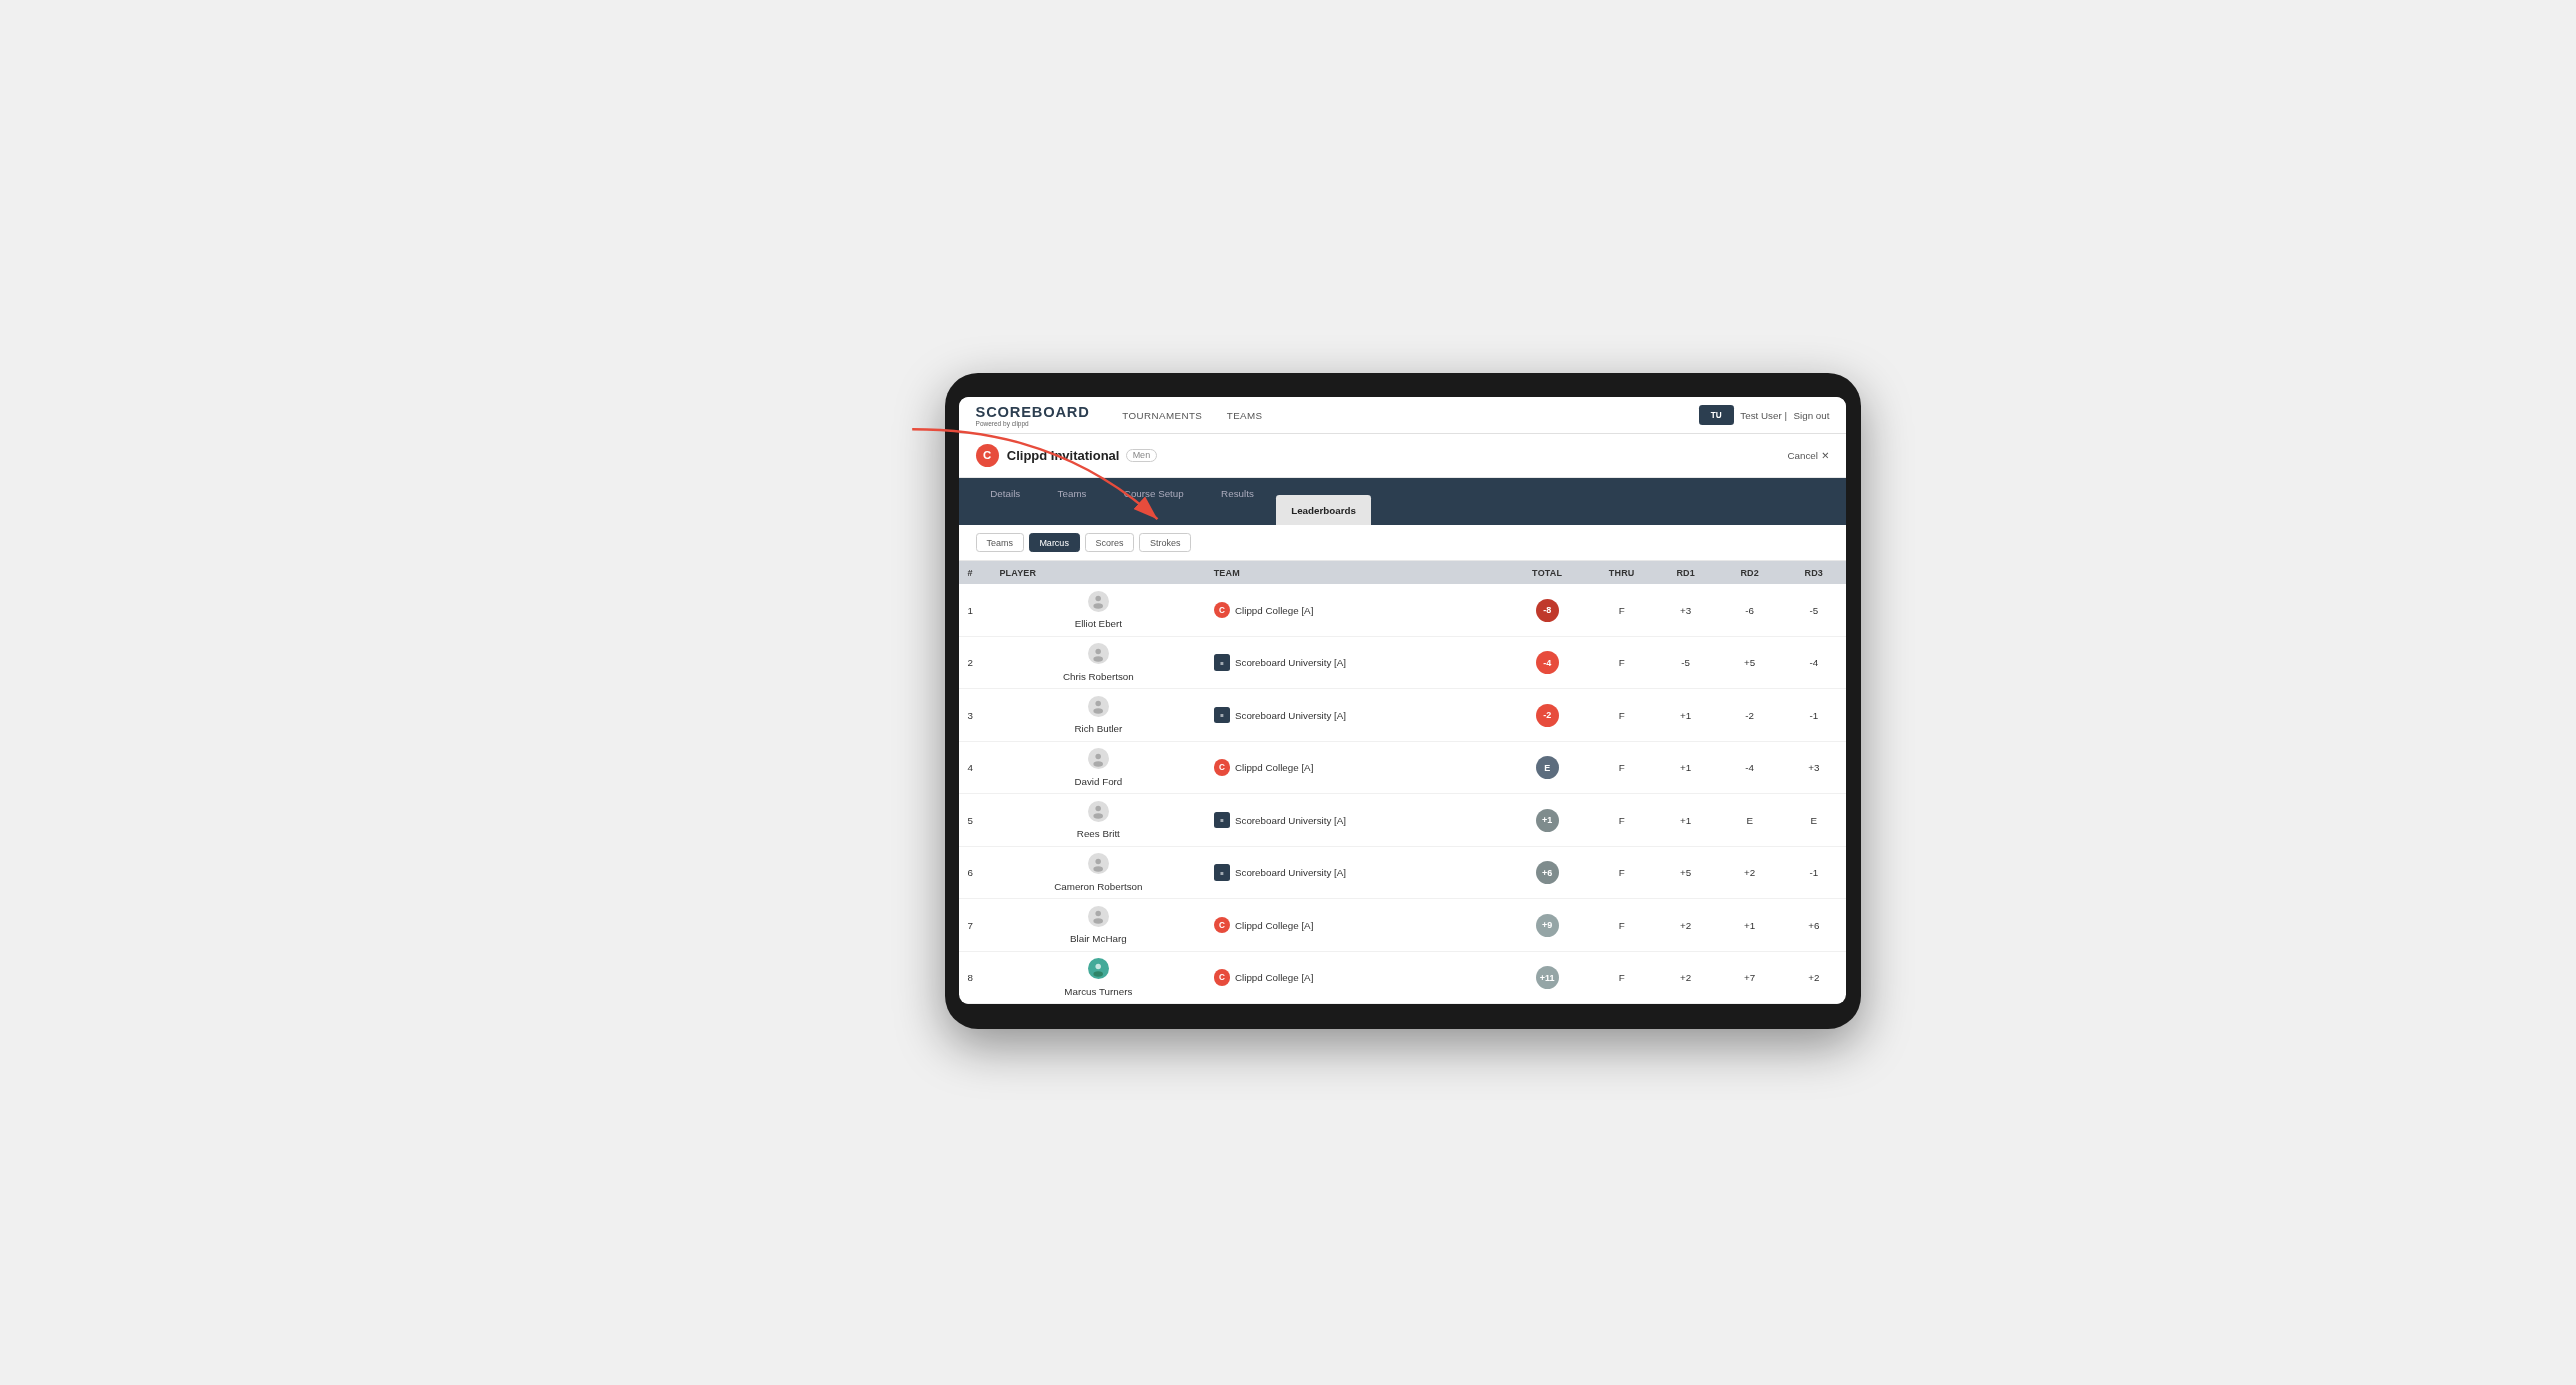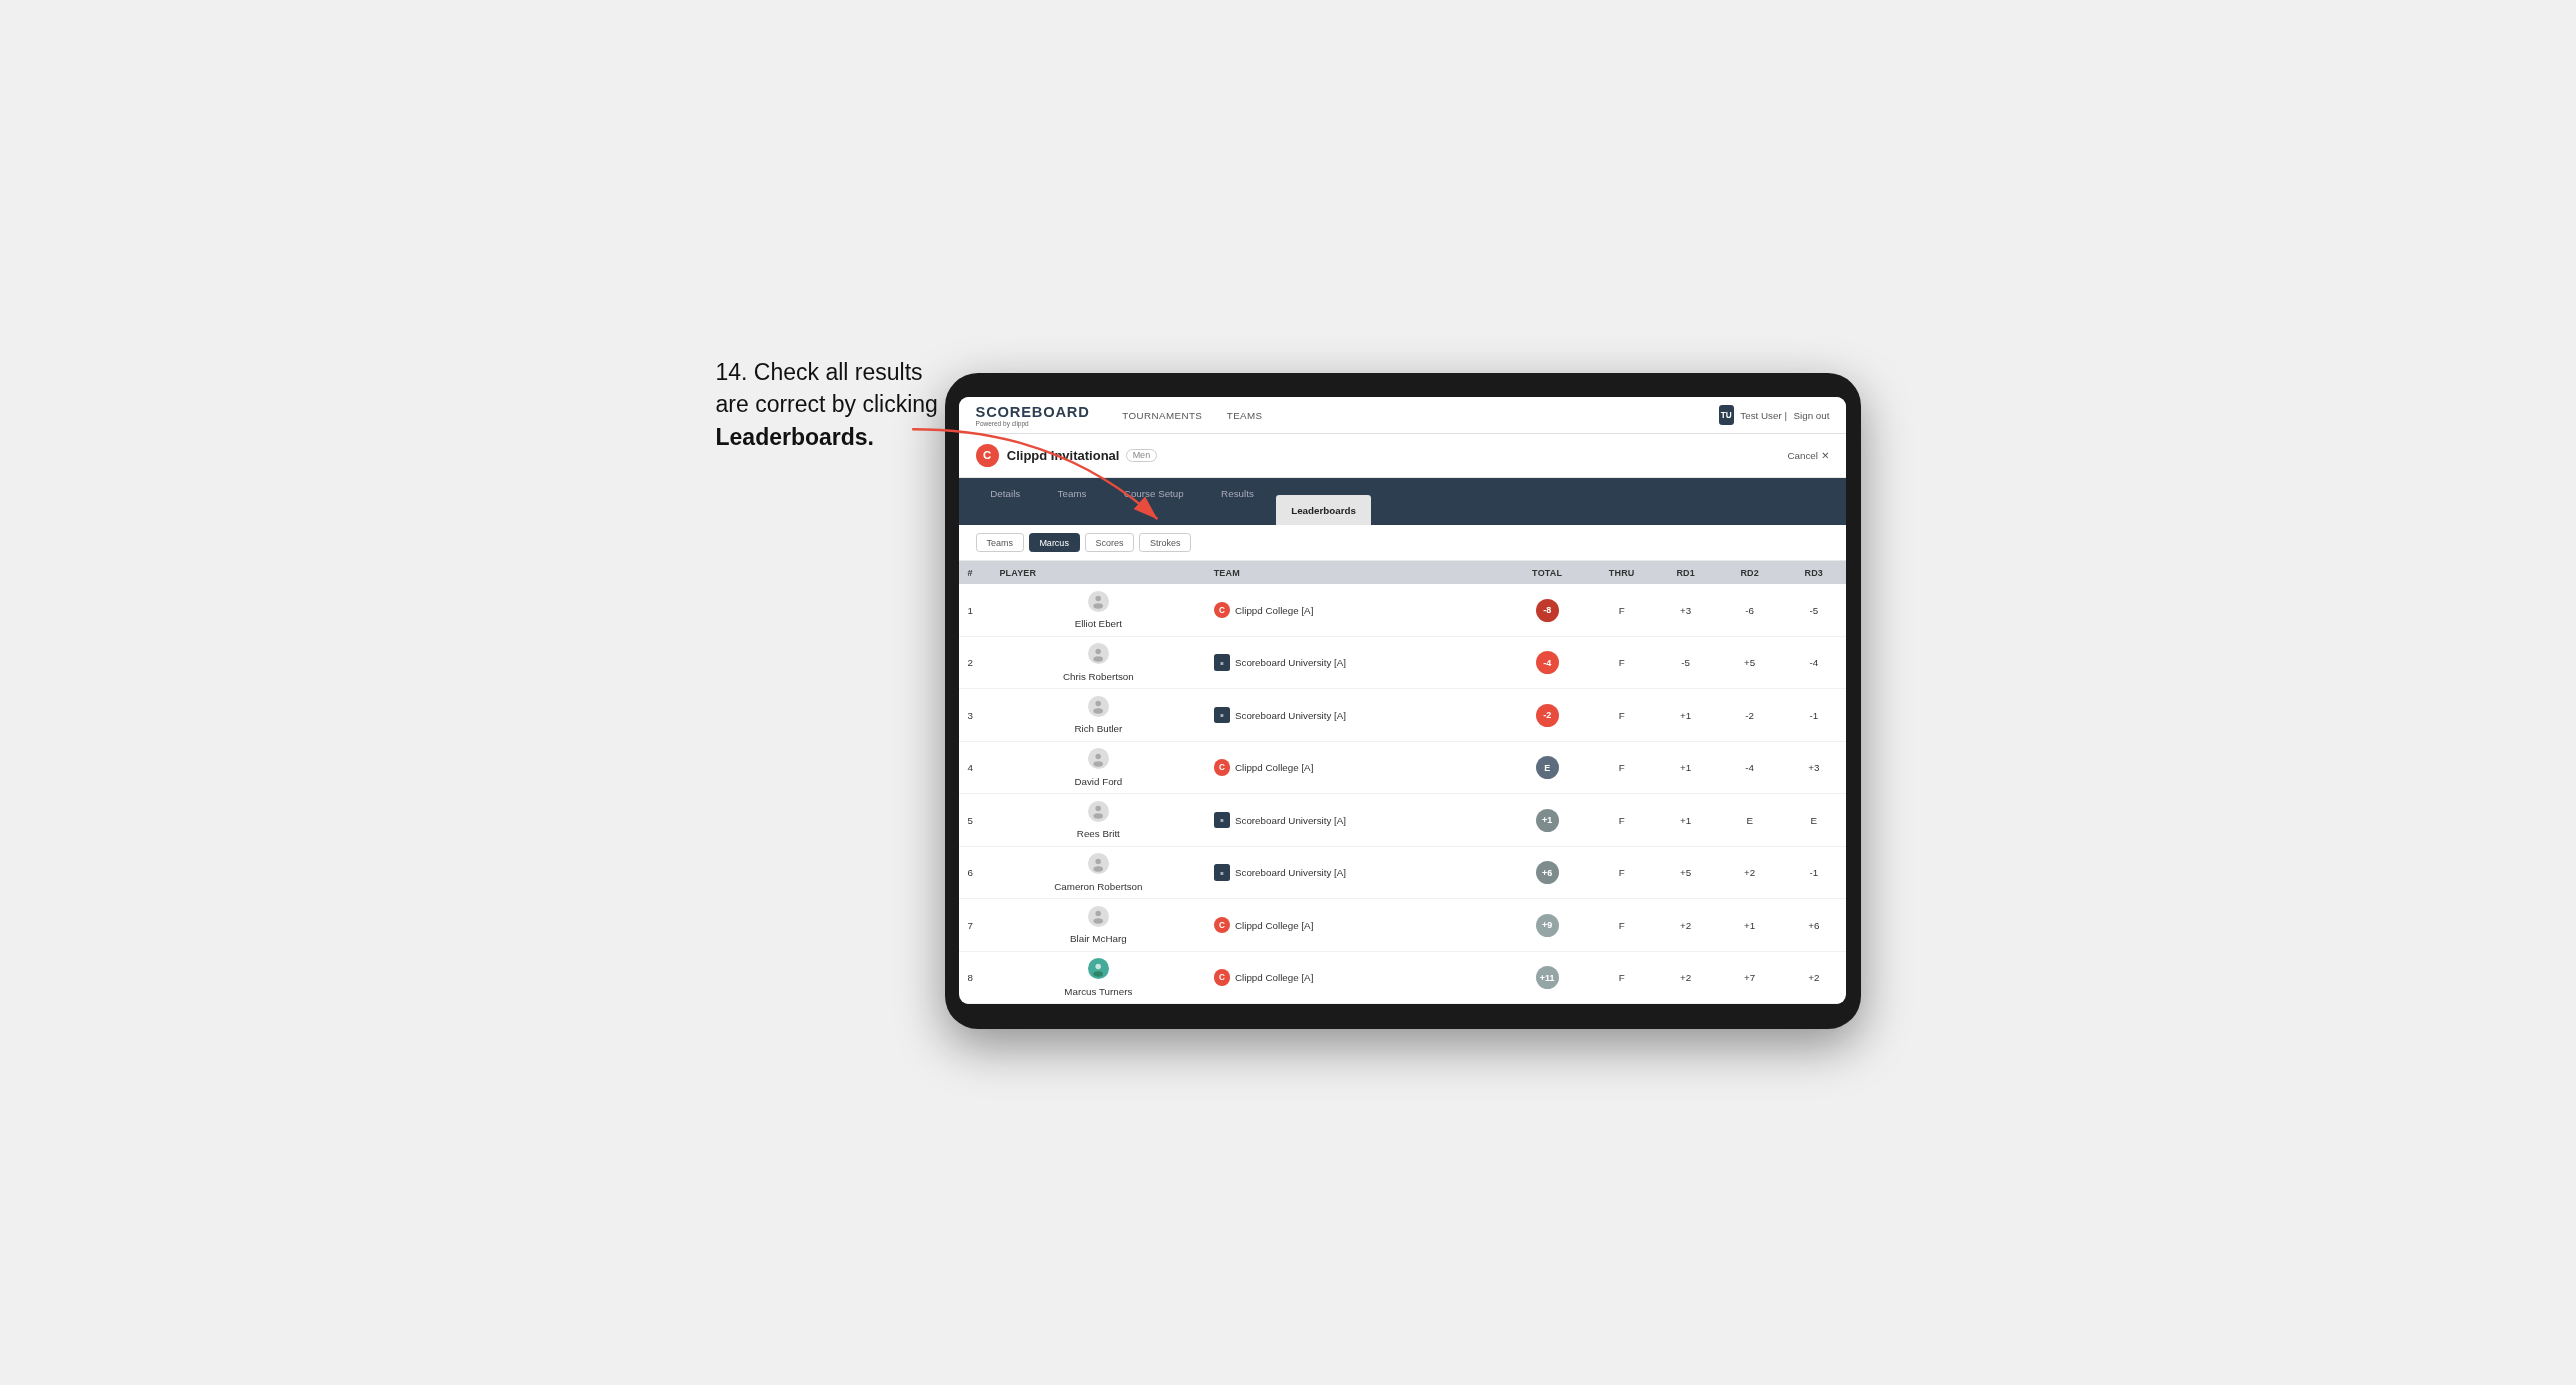--- a/index.html
+++ b/index.html
@@ -90,21 +90,21 @@
     }
     .nav-right {
       margin-left: auto;
       display: flex;
       align-items: center;
       gap: 6.5px;
       font-size: 9.8px;
       color: #555;
     }
     .user-avatar-small {
-      width: 15px;
+      width: 35px;
       height: 19.6px;
       background: #2c3e50;
       border-radius: 3.3px;
       color: #fff;
       display: flex;
       align-items: center;
       justify-content: center;
       font-size: 8.2px;
       font-weight: bold;
     }
@@ -301,25 +301,20 @@
     .col-team { width: 229px; }
     .col-total { width: 65px; text-align: center; }
     .col-thru { width: 49px; text-align: center; }
     .col-rd { width: 49px; text-align: center; }
   </style>
 </head>
 <body>
 
 <div class="outer-container">
 
-  <div class="instruction-text">
-    <span>14. Check all results</span><br>
-    <span>are correct by clicking</span><br>
-    <strong>Leaderboards.</strong>
-  </div>
 
   <svg class="arrow-svg" width="278" height="131" viewBox="0 0 340 160">
     <defs>
       <marker id="arrowhead" markerWidth="10" markerHeight="7" refX="10" refY="3.5" orient="auto">
         <polygon points="0 0, 10 3.5, 0 7" fill="#e74c3c"></polygon>
       </marker>
     </defs>
     <path d="M 10,10 C 80,10 200,20 310,120" stroke="#e74c3c" stroke-width="3" fill="none" marker-end="url(#arrowhead)"></path>
   </svg>
 

